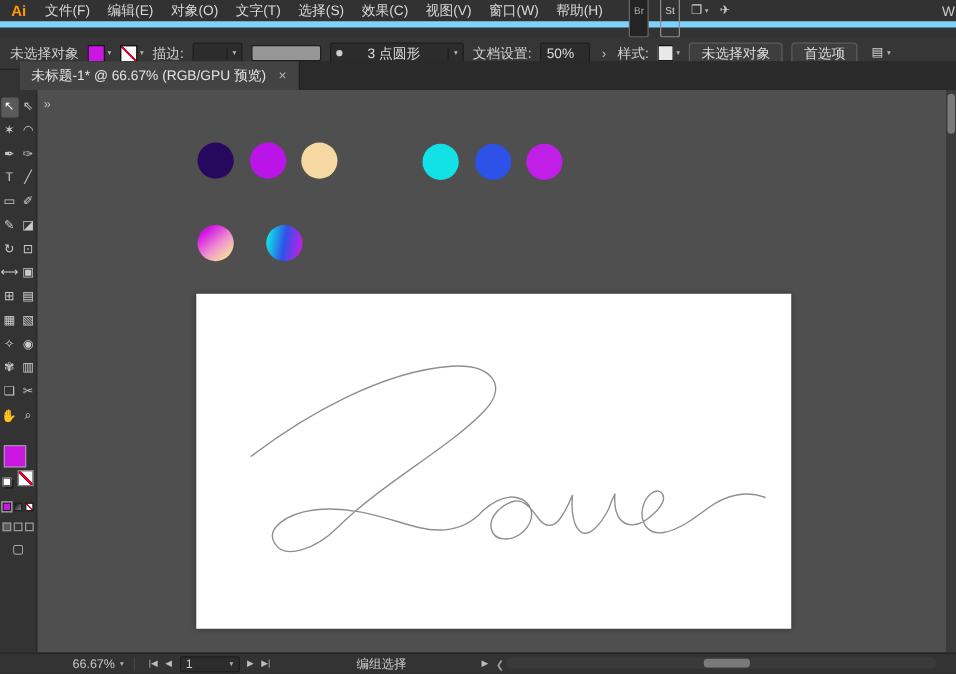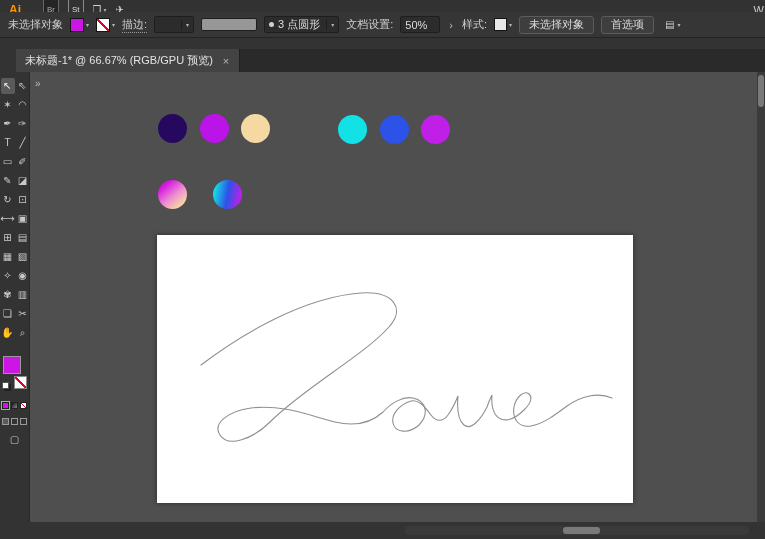--- a/index.html
+++ b/index.html
@@ -2,42 +2,42 @@
 <html><head>
 <meta charset="utf-8">
 <style>
   * { box-sizing: border-box; margin: 0; padding: 0; }
   html,body { width:765px; height:539px; overflow:hidden; background:#333; }
   body { font-family:"Liberation Sans","DejaVu Sans",sans-serif; -webkit-font-smoothing:antialiased; }
   .app { position:relative; width:765px; height:539px; background:#333; overflow:hidden; }
 
   
   .menubar { position:absolute; left:0; top:0; width:765px; height:22px; background:#323232;
-             display:flex; align-items:center; border-bottom:3px solid #7dd3fc; }
+             display:flex; align-items:center; border-bottom:5px solid #7dd3fc; }
   .logo { color:#ff9a00; font-weight:bold; font-size:12px; padding:0 8px 0 9px; }
   #menus { display:flex; align-items:center; height:100%; }
   .menu-item { color:#d8d8d8; font-size:11px; padding:0 7px; line-height:22px; cursor:default; }
   .mb-right { display:flex; align-items:center; gap:9px; margin-left:14px; }
   .badge { font-size:8px; color:#ddd; border:1px solid #8a8a8a; border-radius:2px; padding:16px 3px; line-height:9px; }
   .badge.dim { background:#242424; border-color:#666; color:#aaa; }
   .mb-icon { color:#cfcfcf; font-size:10px; display:flex; align-items:center; gap:2px; }
   .caret2 { font-size:6px; color:#aaa; }
   .edge { position:absolute; right:1px; top:4px; color:#ccc; font-size:11px; }
 
   
-  .controlbar { position:absolute; left:0; top:12px; width:765px; height:26px; background:#363636;
+  .controlbar { position:absolute; left:0; top:30px; width:765px; height:26px; background:#363636;
                 display:flex; align-items:center; gap:7px; padding-left:8px; border-bottom:1px solid #242424;
                 font-size:11px; color:#cfcfcf; }
   .swatch-combo { display:flex; align-items:center; gap:2px; }
   .swatch { width:14px; height:14px; border:1px solid #141414; }
   .none-bg { background:linear-gradient(to top right,#fff 44%,#e0002a 44%,#e0002a 56%,#fff 56%); }
   .caret { font-size:6px; color:#b5b5b5; }
   .u { border-bottom:1px dotted #9a9a9a; }
   .field { display:flex; align-items:center; background:#2c2c2c; border:1px solid #1e1e1e; height:17px;
-           border-radius:2px; padding:0 4px; gap:4px; color:#ddd; }
+           border-radius:2px; padding:0 4px; gap:20px; color:#ddd; }
   .field .caret { border-left:1px solid #1e1e1e; padding-left:4px; margin-left:2px; height:10px; display:flex; align-items:center; }
   .profile-preview { width:56px; height:13px; background:#979797; border-radius:2px; border:1px solid #1e1e1e; }
   .brush-dot { width:5px; height:5px; border-radius:50%; background:#cfcfcf; }
   .chev { color:#bbb; font-size:11px; padding:0 2px; }
   .style-chip { width:13px; height:13px; background:#e8e8e8; border:1px solid #141414; }
   .btn { height:18px; padding:0 9px; background:#3e3e3e; border:1px solid #5c5c5c; border-radius:3px;
          color:#ddd; font-size:11px; display:flex; align-items:center; cursor:default; }
   .flyout { display:flex; align-items:center; gap:3px; color:#cfcfcf; font-size:10px; margin-left:4px; }
 
   
@@ -96,20 +96,31 @@
   .htrack { position:absolute; left:405px; top:526px; width:344px; height:9px; background:#3a3a3a; border-radius:4px; }
   .hthumb { position:absolute; left:158px; top:1px; width:37px; height:7px; background:#7a7a7a; border-radius:3px; }
 </style>
 </head>
 <body>
 
 <div class="app">
 
   <header class="menubar">
     <span class="logo">Ai</span>
+    <nav id="menus">
+        <span class="menu-item">文件(F)</span>
+        <span class="menu-item">编辑(E)</span>
+        <span class="menu-item">对象(O)</span>
+        <span class="menu-item">文字(T)</span>
+        <span class="menu-item">选择(S)</span>
+        <span class="menu-item">效果(C)</span>
+        <span class="menu-item">视图(V)</span>
+        <span class="menu-item">窗口(W)</span>
+        <span class="menu-item">帮助(H)</span>
+      </nav>
     <div class="mb-right">
       <span class="badge dim">Br</span>
       <span class="badge">St</span>
       <span class="mb-icon">
         <span>❒</span>
         <span class="caret2">▾</span>
       </span>
       <span class="mb-icon">✈</span>
     </div>
     <span class="edge">W</span>
@@ -261,17 +272,35 @@
              C 386 189, 398 180, 410 171
              C 424 161, 441 157, 455 163"></path>
       </svg>
     </div>
   </div>
 
   <div class="vtrack">
     <div class="vthumb"></div>
   </div>
 
+  <div class="statusbar">
+    <span class="sb-zoom">
+      <span>66.67%</span>
+      <span class="caret">▾</span>
+    </span>
+    <span class="sb-sep"></span>
+    <span class="sb-arrow">|◀</span>
+    <span class="sb-arrow">◀</span>
+    <span class="sb-page">
+      <span>1</span>
+      <span class="caret">▾</span>
+    </span>
+    <span class="sb-arrow">▶</span>
+    <span class="sb-arrow">▶|</span>
+    <span class="sb-hint">编组选择</span>
+    <span class="sb-fly">▶</span>
+    <span class="sb-back">❮</span>
+  </div>
   <div class="htrack">
     <div class="hthumb"></div>
   </div>
 
 </div>
 
 </body></html>

